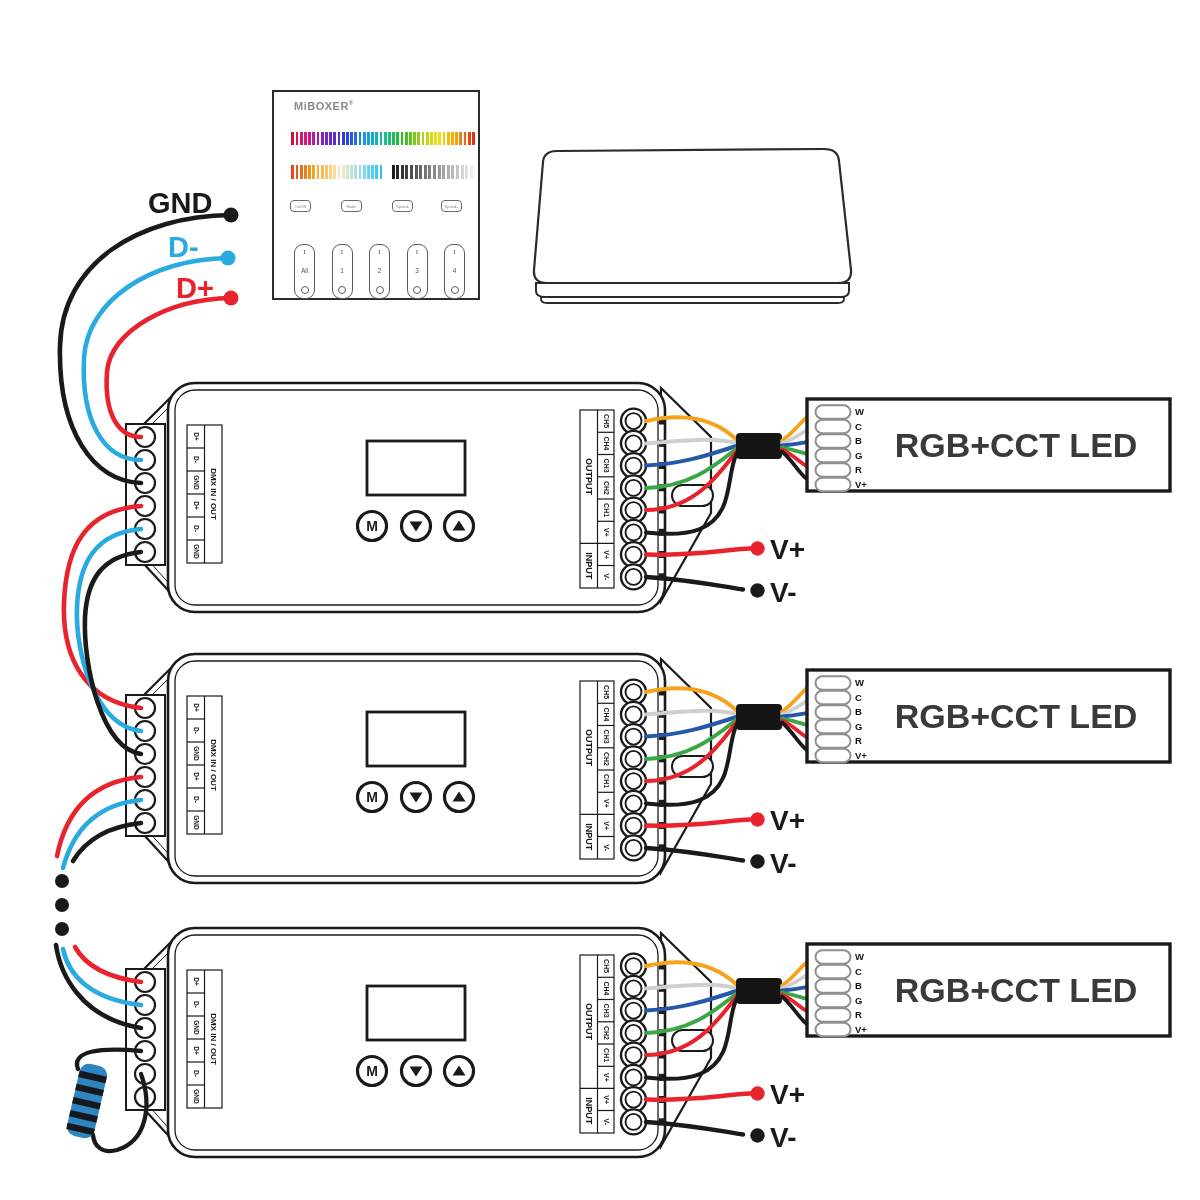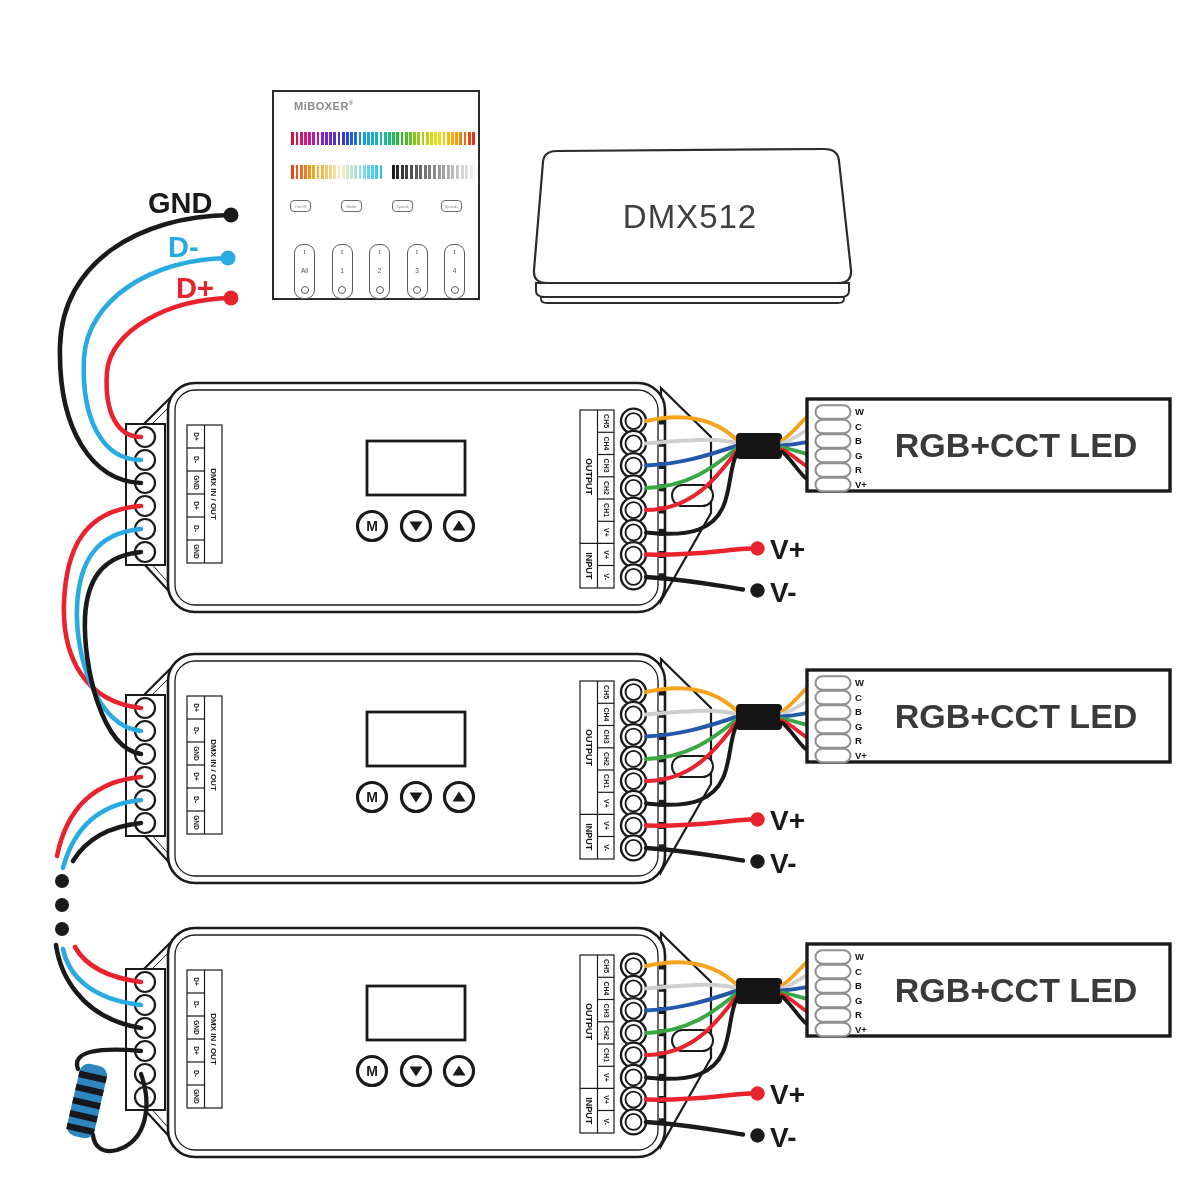--- a/index.html
+++ b/index.html
@@ -520,21 +520,20 @@
         <rect x="73" y="1100" width="28" height="6.5" fill="#15181d"></rect>
         <rect x="73" y="1113.5" width="28" height="6.5" fill="#15181d"></rect>
         <rect x="73" y="1126.5" width="28" height="6.5" fill="#15181d"></rect>
       </g>
     </g>
   </svg>
 
   <div class="ov bus-label" style="left: 148px; top: 187px; color: rgb(26, 26, 26);">GND</div>
   <div class="ov bus-label" style="left: 168px; top: 231px; color: rgb(41, 171, 226);">D-</div>
   <div class="ov bus-label" style="left: 176px; top: 272px; color: rgb(232, 35, 45);">D+</div>
-  <div class="ov dmx-label" style="left:560px;top:198px;">DMX512</div>
 
   <div id="remote">
     <div class="logo"><span>MiBOXER</span><sup>®</sup></div>
     <div class="bar hue"></div>
     <div class="bar sat"></div>
     <div class="bar lum"></div>
     <div class="fn-btn" style="left:16px;">
         <span>On/Off</span>
       </div>
     <div class="fn-btn" style="left:67px;">

